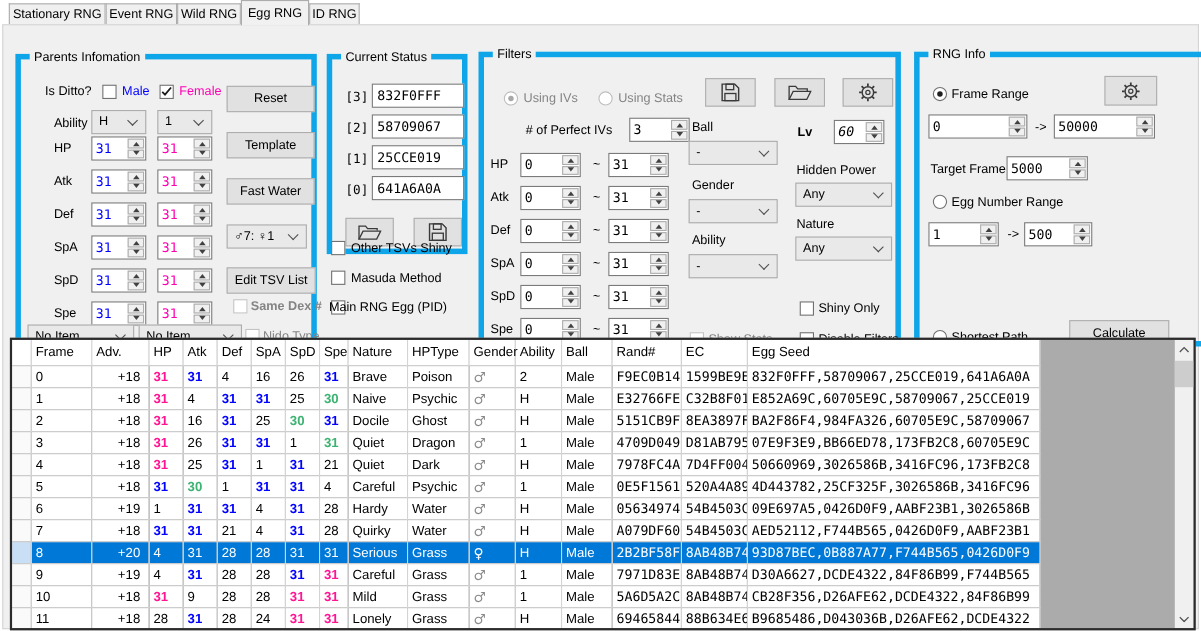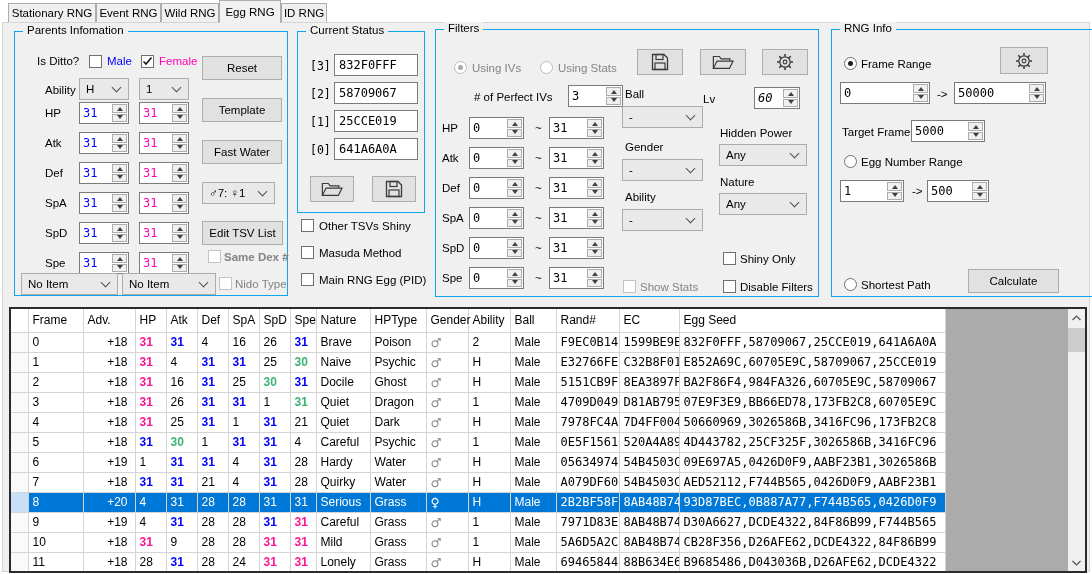--- a/index.html
+++ b/index.html
@@ -1,21 +1,21 @@
 <!DOCTYPE html>
 <html><head>
 <meta charset="utf-8">
 <style>
 * { margin:0; padding:0; box-sizing:border-box; }
 html,body { width:1092px; height:574px; }
 body { position:relative; background:#fff; font-family:"Liberation Sans",sans-serif; font-size:11.5px; color:#000; overflow:hidden; }
 .pane { position:absolute; left:2px; top:22px; width:1088px; height:550px; background:#F0F0F0; border:1px solid #D4D4D4; }
 .tab { position:absolute; top:3px; height:19px; background:#F0F0F0; border:1px solid #ACACAC; border-bottom:none; display:flex; align-items:center; justify-content:center; font-size:11.5px; }
 .tab.selected { top:0; height:23px; background:#F1F1F1; z-index:5; }
-.group { position:absolute; border:1px solid #0ea5e9; }
+.group { position:absolute; border:5px solid #0ea5e9;margin-top:18px; }
 .glabel { position:absolute; top:-8px; left:8px; background:#F0F0F0; padding:0 4px; font-size:11.5px; white-space:nowrap; }
 .lab { position:absolute; white-space:nowrap; font-size:11.5px; }
 .lab.gray { color:#848484; }
 .btn { position:absolute; background:#E1E1E1; border:1px solid #ADADAD; display:flex; align-items:center; justify-content:center; font-size:11.5px; }
 .combo { position:absolute; height:22px; background:#E9E9E9; border:1px solid #ACACAC; display:flex; align-items:center; padding-left:6px; font-size:11.5px; }
 .combo .cval { flex:1; font-family:"Liberation Sans","DejaVu Sans",sans-serif; }
 .chev { width:7px; height:7px; border-right:1.2px solid #505050; border-bottom:1.2px solid #505050; transform:rotate(45deg); margin:-4px 8px 0 0; flex:none; }
 .spin { position:absolute; height:22px; background:#fff; border:1px solid #7A7A7A; display:flex; }
 .spin .sval { flex:1; font-family:"DejaVu Sans Mono",monospace; font-size:12px; padding:3px 0 0 3px; overflow:hidden; }
 .ud { width:17px; padding:1px; display:flex; flex-direction:column; gap:1px; }
@@ -301,21 +301,21 @@
         </span>
       </div>
   </div>
 
   <div id="status-checks">
       <span class="check" style="left: 298px; top: 196px;"></span>
       <span class="lab" style="left: 316px; top: 197px;">Other TSVs Shiny</span>
       <span class="check" style="left: 298px; top: 223px;"></span>
       <span class="lab" style="left: 316px; top: 224px;">Masuda Method</span>
       <span class="check" style="left: 298px; top: 250px;"></span>
-      <span class="lab" style="left: 316px; top: 251px;">Main RNG Egg (PID)</span>
+      <span class="lab" style="left: 296px; top: 251px;">Main RNG Egg (PID)</span>
     </div>
 
   <div class="group" style="left:432px;top:6px;width:384px;height:268px;">
     <span class="glabel">Filters</span>
     <span class="radio sel disabled" style="left:18px;top:31px;"></span>
     <span class="lab gray" style="left:36px;top:32px;">Using IVs</span>
     <span class="radio disabled" style="left:104px;top:31px;"></span>
     <span class="lab gray" style="left:122px;top:32px;">Using Stats</span>
     <span class="lab" style="left:38px;top:61px;"># of Perfect IVs</span>
     <div class="spin" style="left:132px;top:55px;width:55px;">
@@ -485,21 +485,21 @@
     <span class="lab" style="left:189px;top:111px;">Gender</span>
     <div class="combo" style="left:186px;top:129px;width:81px;">
         <span class="cval">-</span>
         <span class="chev"></span>
       </div>
     <span class="lab" style="left:189px;top:161px;">Ability</span>
     <div class="combo" style="left:186px;top:179px;width:81px;">
         <span class="cval">-</span>
         <span class="chev"></span>
       </div>
-    <span class="lab" style="left:267px;top:63px;">Lv</span>
+    <span class="lab" style="left:285px;top:63px;font-weight:bold;">Lv</span>
     <div class="spin" style="left:318px;top:57px;width:46px;font-style:italic;">
         <span class="sval">60</span>
         <span class="ud">
           <span class="udb">
             <i class="tri-u"></i>
           </span>
           <span class="udb">
             <i class="tri-d"></i>
           </span>
         </span>

